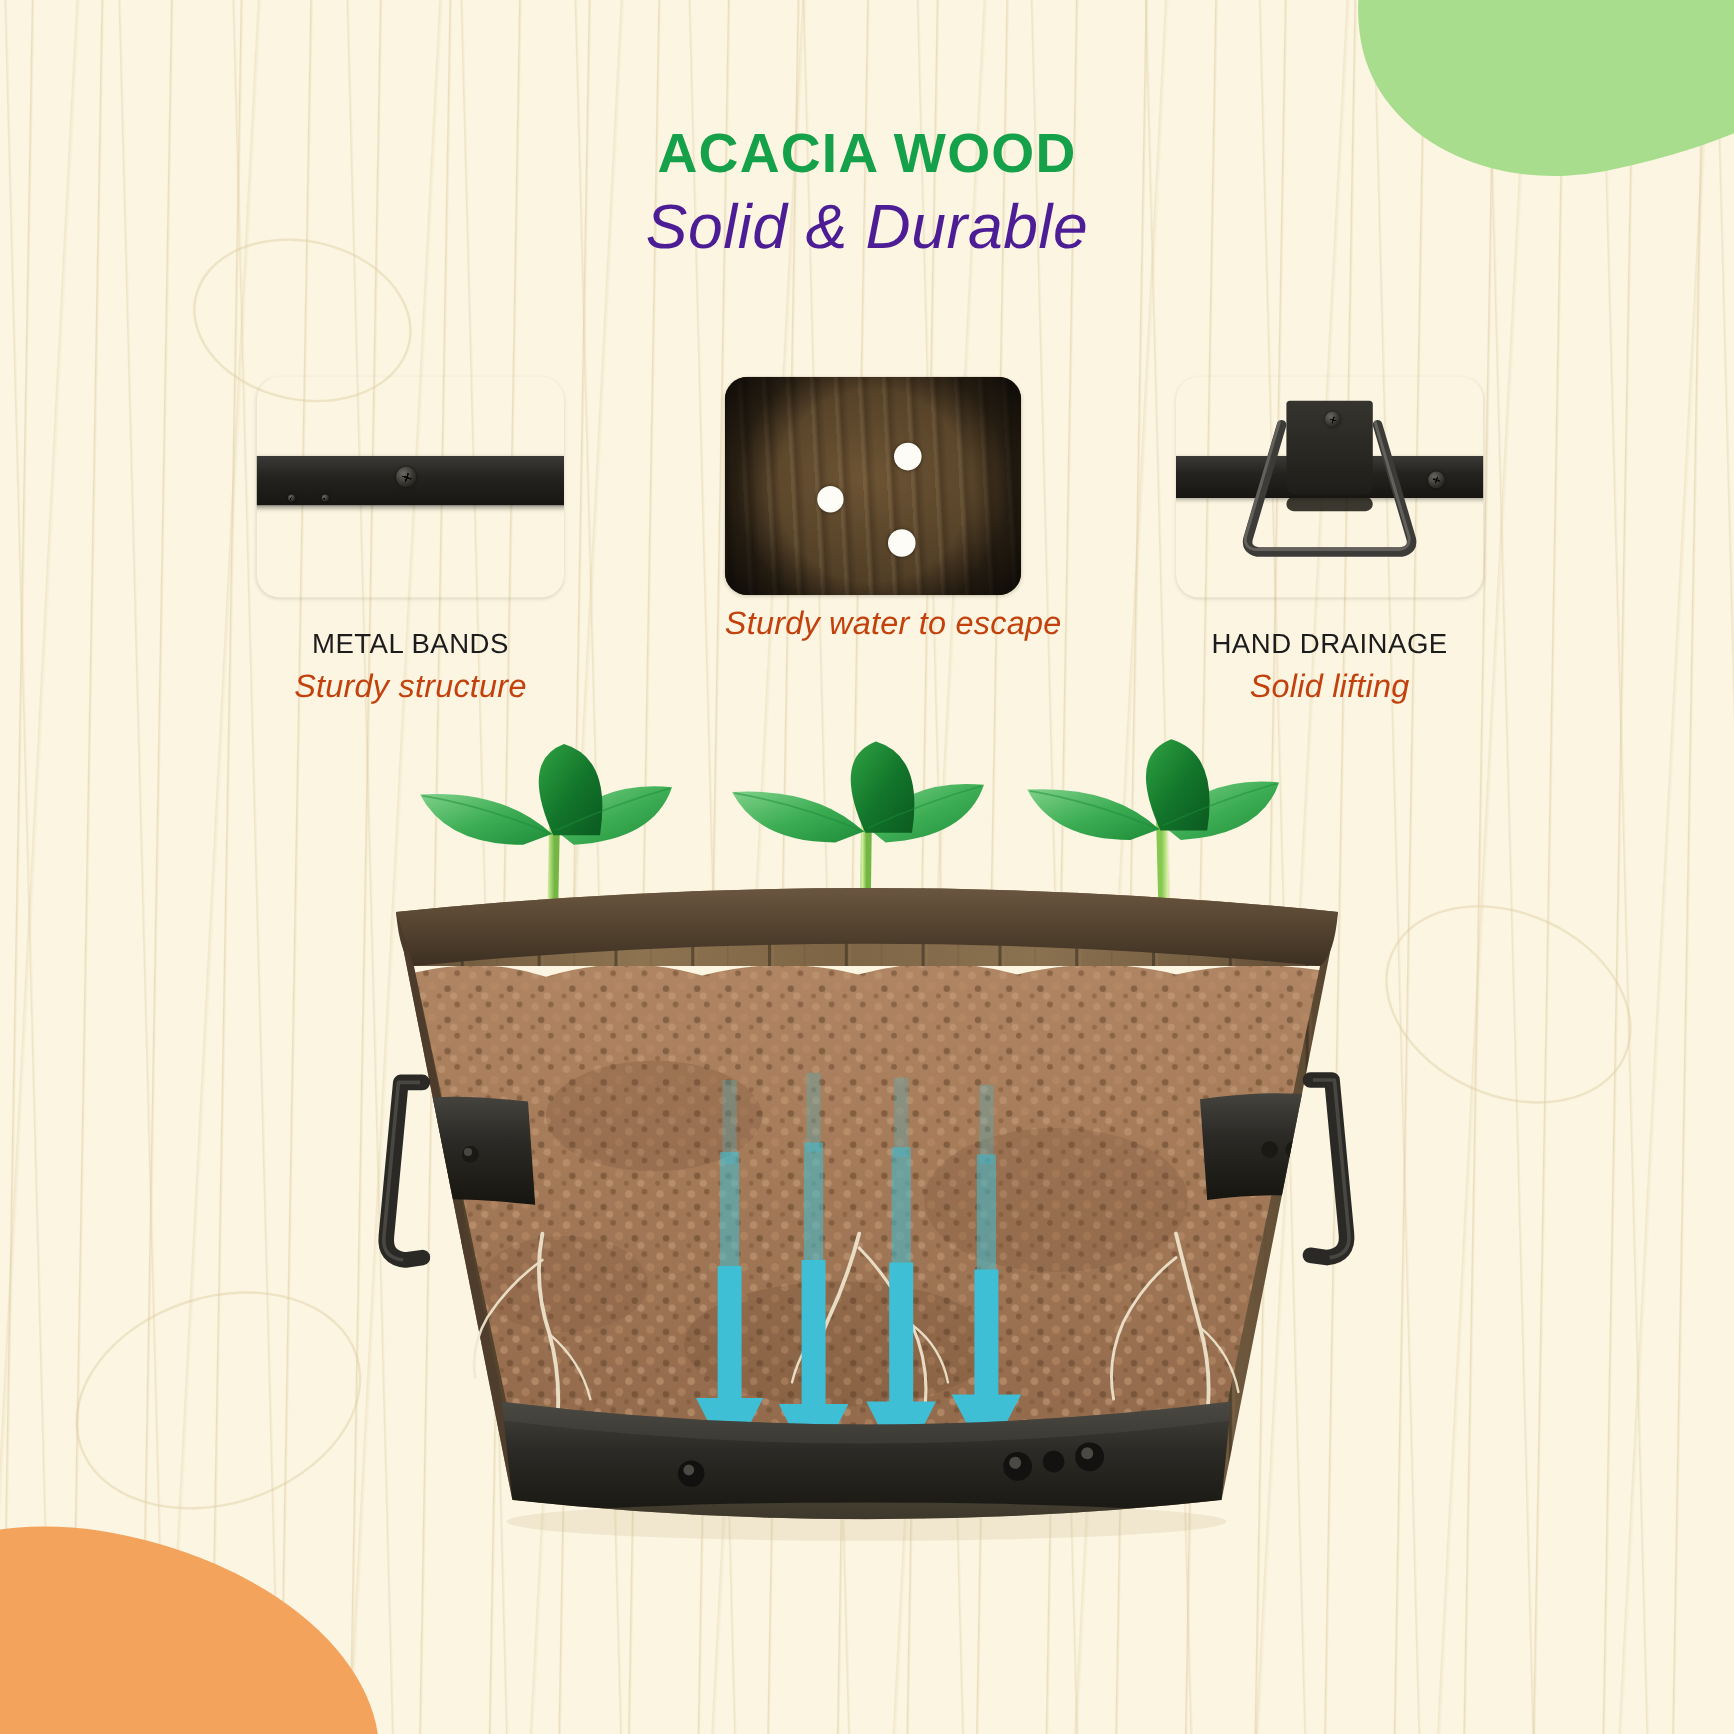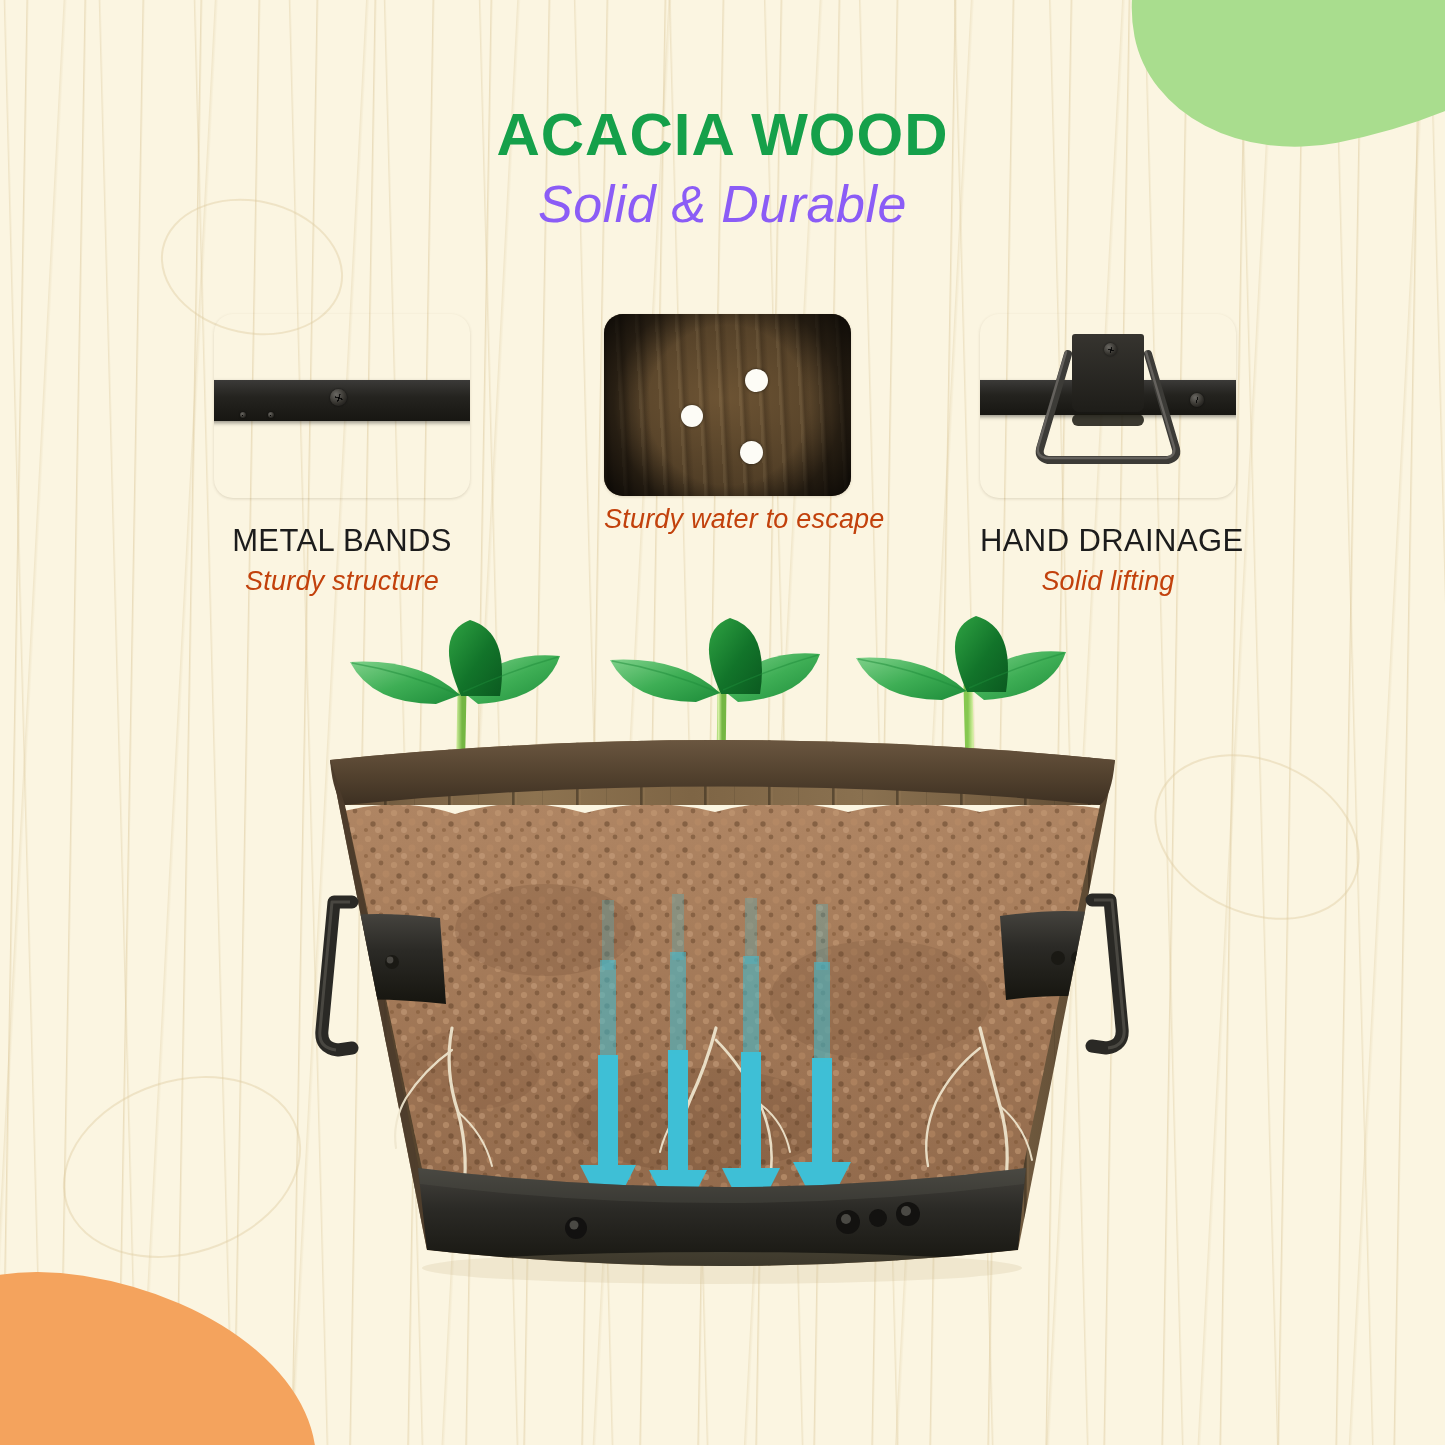--- a/index.html
+++ b/index.html
@@ -74,32 +74,32 @@
   
   .heading {
     position: absolute;
     top: 104px;
     left: 0;
     width: 100%;
     text-align: center;
     z-index: 5;
   }
   .heading .title {
-    font-size: 60px;
+    font-size: 46px;
     font-weight: bold;
     letter-spacing: 1px;
     color: #15a04a;
     line-height: 1.02;
     margin: 0;
   }
   .heading .subtitle {
     font-size: 52px;
     font-style: italic;
     font-weight: normal;
-    color: #8b5cf6;
+    color: #4c1d95;
     letter-spacing: .5px;
     margin: 12px 0 0 0;
     line-height: 1.05;
   }
 
   
   .features {
     position: absolute;
     top: 314px;
     left: 0;
@@ -186,21 +186,21 @@
   }
   
   .holder-plate {
     position: absolute;
     background: linear-gradient(180deg, #36342f 0%, #1e1d19 100%);
     border-radius: 3px 3px 7px 7px;
   }
 
   .feature .label {
     margin-top: 26px;
-    font-size: 31px;
+    font-size: 23px;
     font-weight: normal;
     color: #1c1c1c;
     letter-spacing: .4px;
     line-height: 1.1;
     white-space: nowrap;
   }
   .feature .caption {
     margin-top: 9px;
     font-size: 27px;
     font-style: italic;

